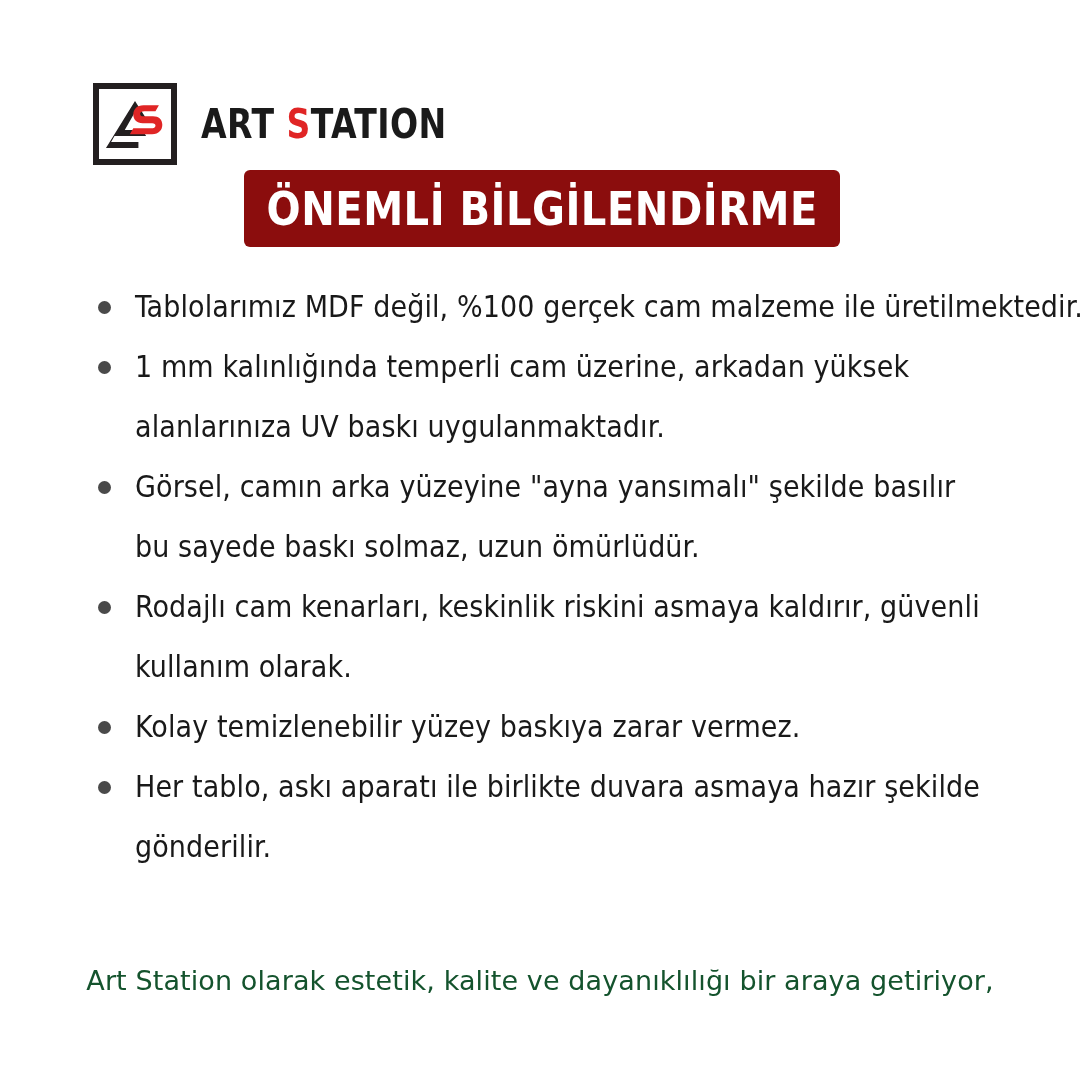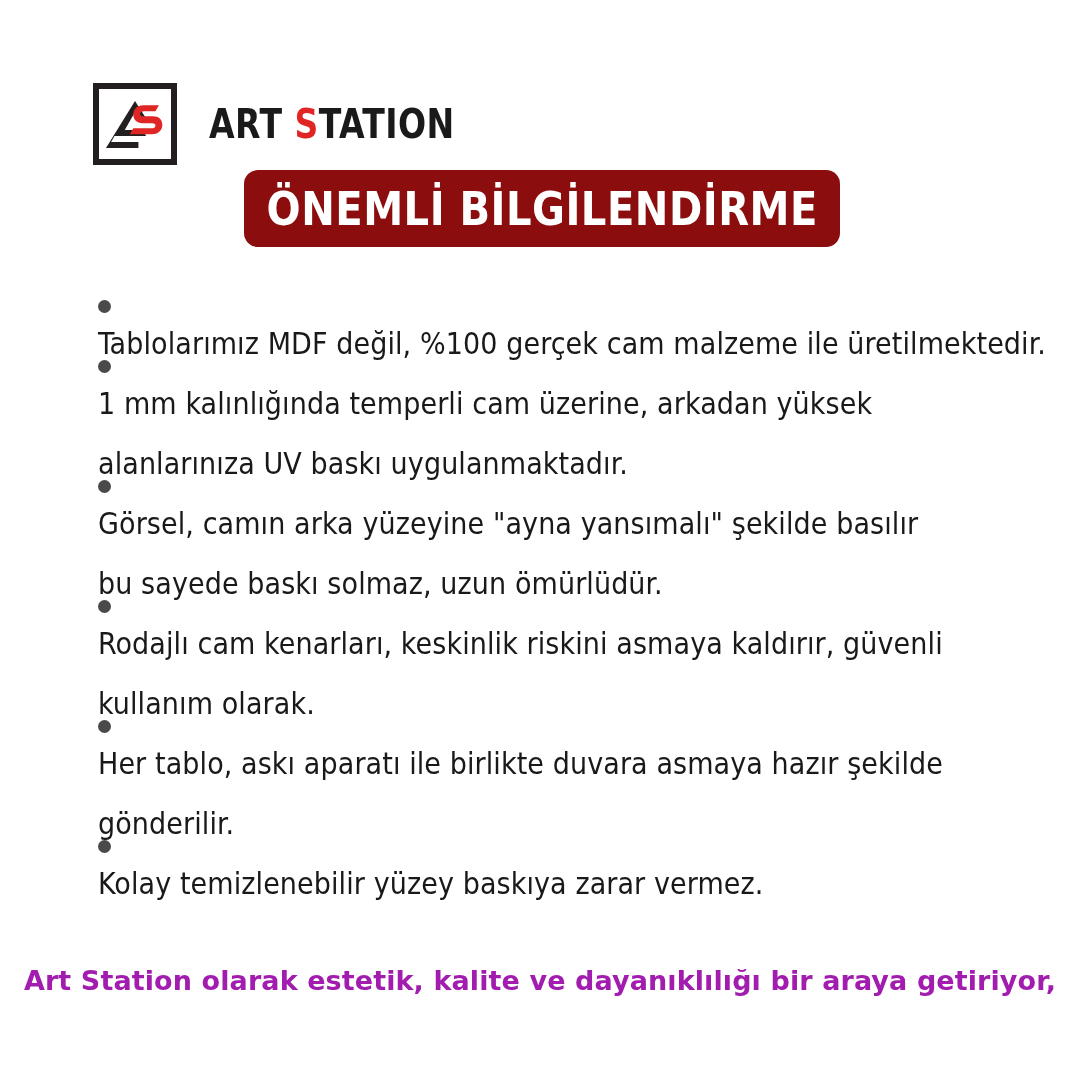--- a/index.html
+++ b/index.html
@@ -22,21 +22,21 @@
     background: #ffffff;
   }
 
   
   .brand {
     position: absolute;
     left: 93px;
     top: 83px;
     display: flex;
     align-items: center;
-    gap: 32px;
+    gap: 24px;
   }
   .logo-mark {
     width: 84px;
     height: 82px;
     border: 6px solid #231f20;
     box-sizing: border-box;
     background: #ffffff;
     position: relative;
     flex: 0 0 auto;
   }
@@ -61,21 +61,21 @@
   .brand-word .accent { color: #e02525; }
 
   
   .banner {
     position: absolute;
     left: 244px;
     top: 170px;
     width: 596px;
     height: 77px;
     background: #8b0d0d;
-    border-radius: 14px;
+    border-radius: 6px;
     display: flex;
     align-items: center;
     justify-content: center;
     box-sizing: border-box;
   }
   .banner-text {
     font-family: "Liberation Sans Narrow", "DejaVu Sans Condensed", "Liberation Sans", sans-serif;
     font-weight: 700;
     font-size: 46px;
     letter-spacing: 0.5px;
@@ -93,21 +93,20 @@
     width: 940px;
   }
   .bullet-item {
     position: relative;
     margin: 0 0 0 0;
   }
   .bullet-line {
     display: flex;
     align-items: flex-start;
     height: 60px;
-    flex-direction: column;
   }
   .bullet-dot-cell {
     width: 37px;
     flex: 0 0 37px;
     display: flex;
     align-items: center;
     height: 40px;
     padding-top: 1px;
     box-sizing: border-box;
   }
@@ -131,23 +130,23 @@
   
   .footer {
     position: absolute;
     left: 0;
     top: 962px;
     width: 1080px;
     text-align: center;
   }
   .footer-line {
     font-family: "DejaVu Sans", "Liberation Sans", sans-serif;
-    font-weight: 700;
+    font-weight: 400;
     font-size: 27px;
-    color: #a21caf;
+    color: #14532d;
     line-height: 38px;
     white-space: nowrap;
     letter-spacing: 0.1px;
   }
 </style>
 </head>
 <body>
 
 <div class="page">
 
@@ -221,36 +220,36 @@
           </span>
         <span class="bullet-text">kullanım olarak.</span>
       </div>
     </div>
 
     <div class="bullet-item">
       <div class="bullet-line">
         <span class="bullet-dot-cell">
             <span class="bullet-dot"></span>
           </span>
+        <span class="bullet-text">Kolay temizlenebilir yüzey baskıya zarar vermez.</span>
+      </div>
+    </div>
+
+    <div class="bullet-item">
+      <div class="bullet-line">
+        <span class="bullet-dot-cell">
+            <span class="bullet-dot"></span>
+          </span>
         <span class="bullet-text">Her tablo, askı aparatı ile birlikte duvara asmaya hazır şekilde</span>
       </div>
       <div class="bullet-line bullet-cont">
         <span class="bullet-dot-cell">
             <span class="bullet-dot"></span>
           </span>
         <span class="bullet-text">gönderilir.</span>
-      </div>
-    </div>
-
-    <div class="bullet-item">
-      <div class="bullet-line">
-        <span class="bullet-dot-cell">
-            <span class="bullet-dot"></span>
-          </span>
-        <span class="bullet-text">Kolay temizlenebilir yüzey baskıya zarar vermez.</span>
       </div>
     </div>
 
   </div>
 
   <div class="footer">
     <div class="footer-line">Art Station olarak estetik, kalite ve dayanıklılığı bir araya getiriyor,</div>
   </div>
 
 </div>

